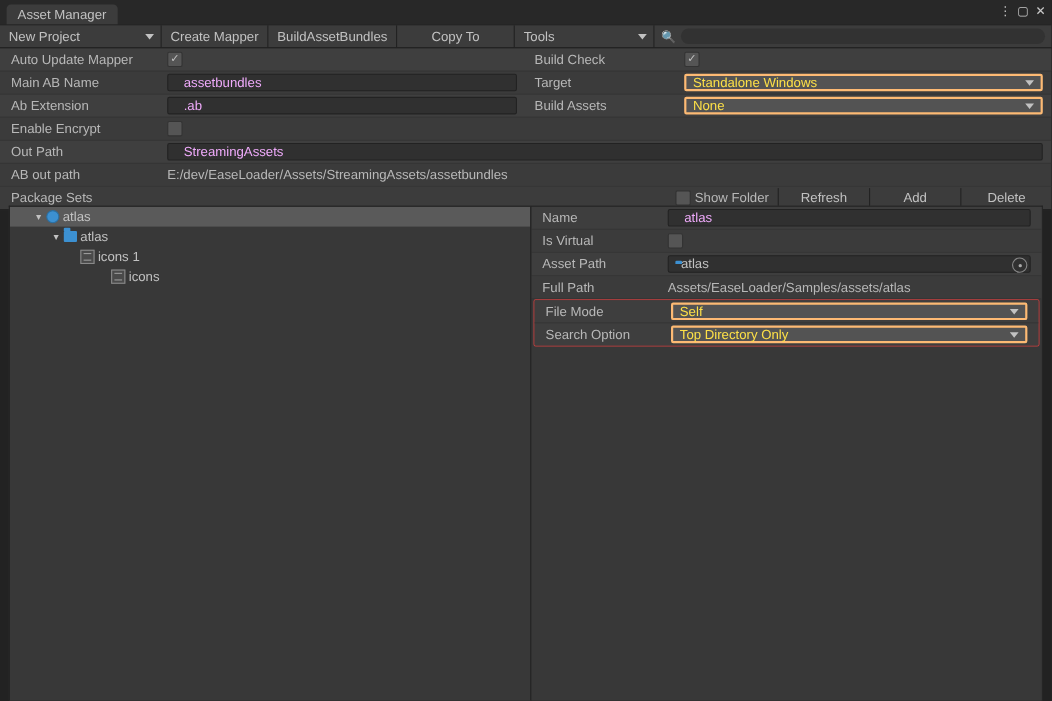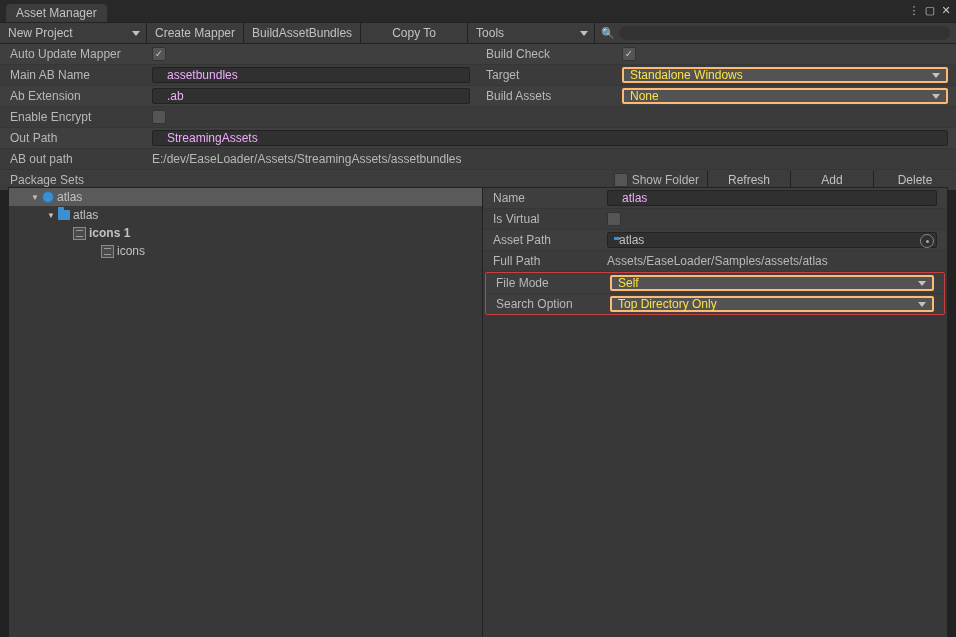--- a/index.html
+++ b/index.html
@@ -214,21 +214,21 @@
             </span>
             <span>atlas</span>
           </div>
           <div class="trow" style="padding-left: 36px;">
             <span class="fold">▼</span>
             <span class="ic">
               <span class="ic-folder"></span>
             </span>
             <span>atlas</span>
           </div>
-          <div class="trow" style="padding-left: 52px; font-weight: bold;">
+          <div class="trow" style="padding-left: 52px;">
             <span class="fold"></span>
             <span class="ic">
               <span class="ic-item"></span>
             </span>
             <span>icons 1</span>
           </div>
           <div class="trow" style="padding-left: 52px; margin-left: 28px;">
             <span class="fold"></span>
             <span class="ic">
               <span class="ic-item"></span>

